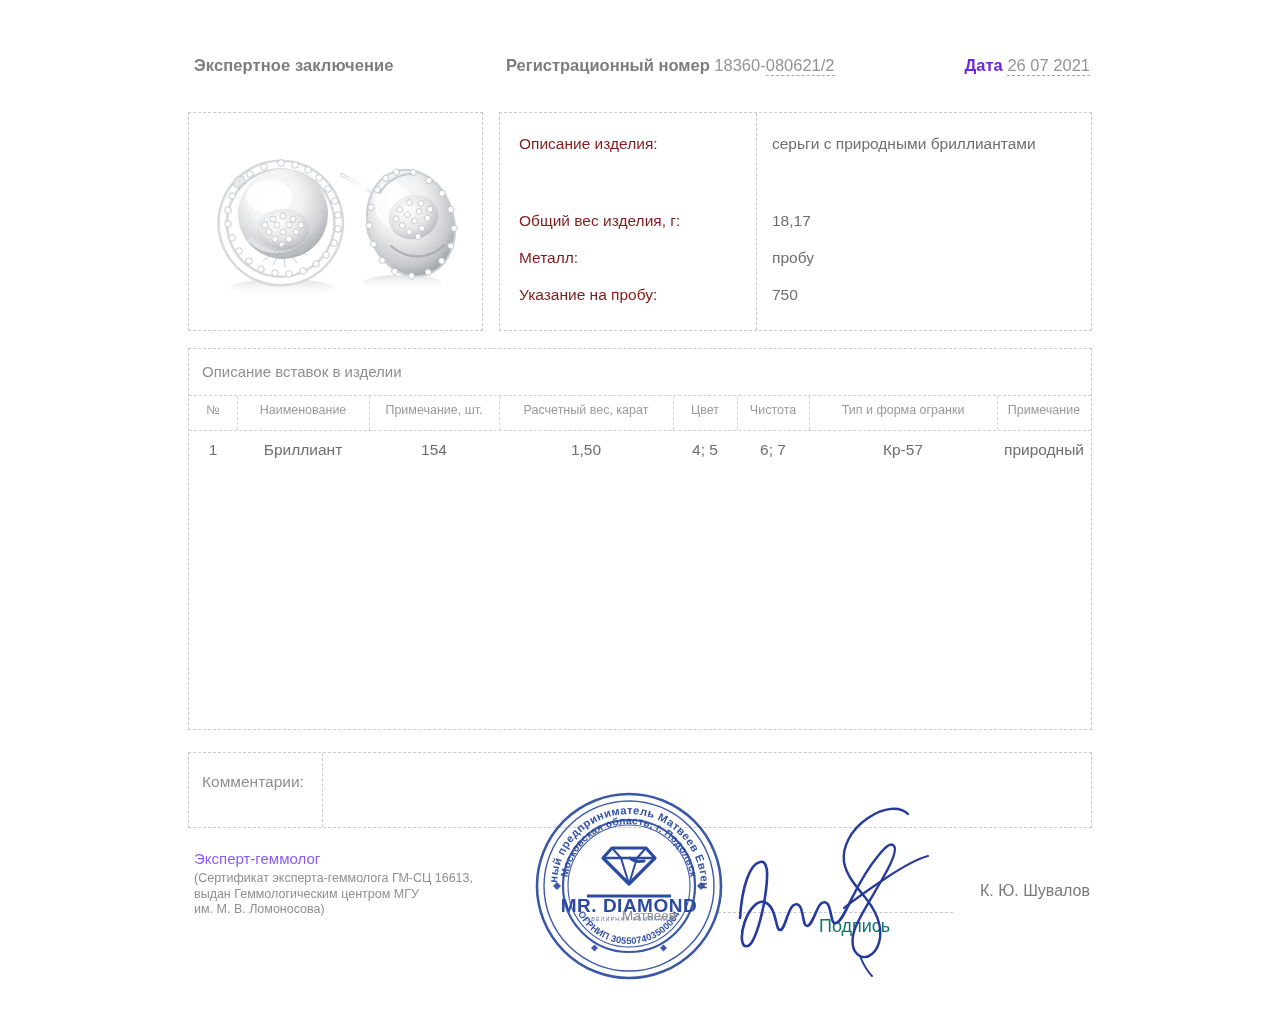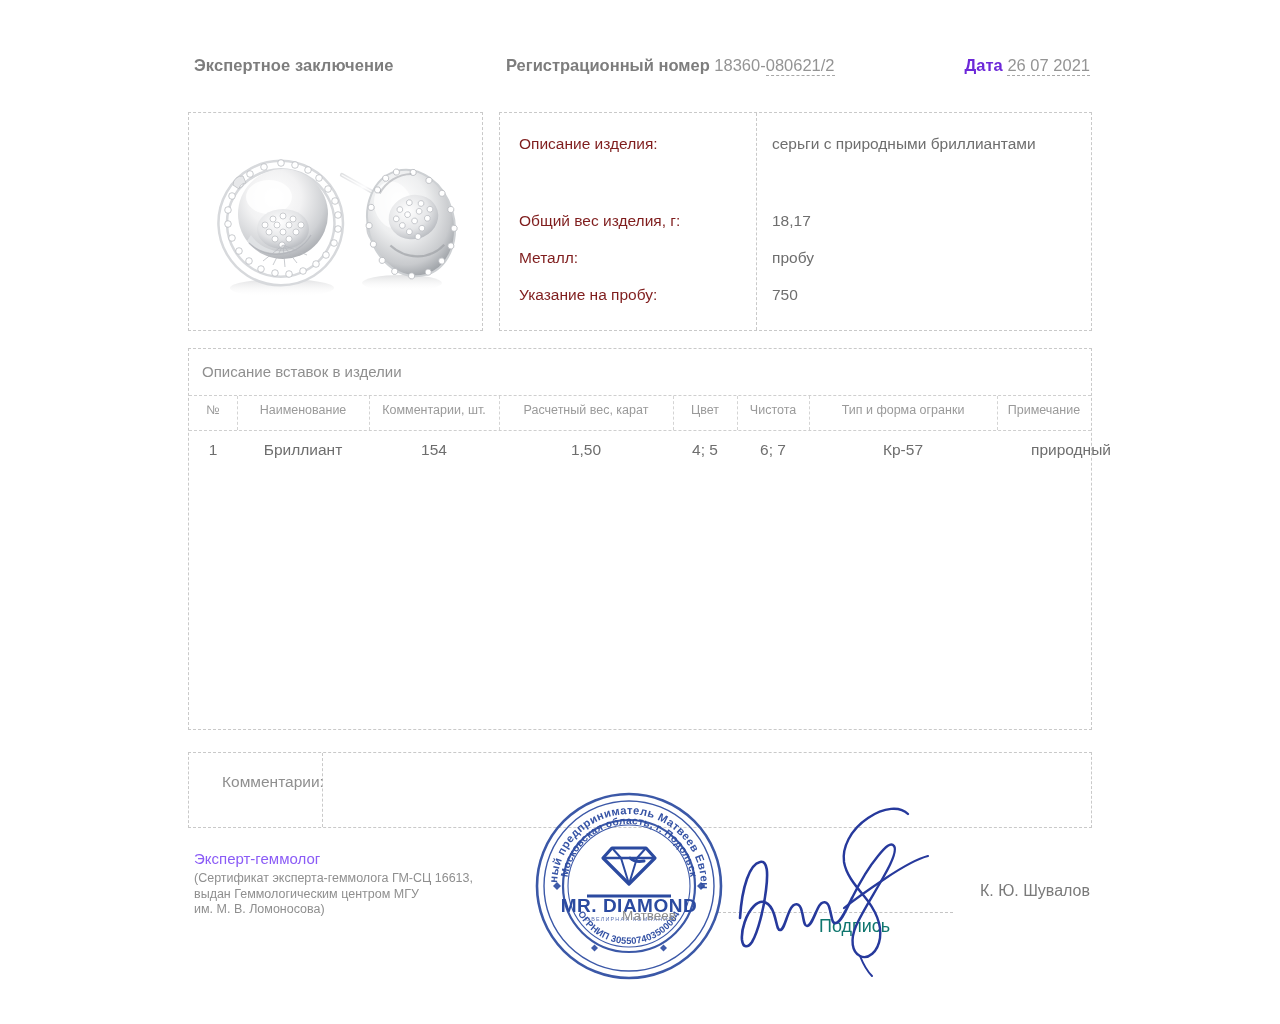--- a/index.html
+++ b/index.html
@@ -207,21 +207,20 @@
     bottom: 0;
     border-left: 1px dashed #c9c9c9;
   }
   .comments-label {
     position: absolute;
     left: 13px;
     top: 20px;
     font-size: 15.5px;
     color: #8f8f8f;
     white-space: nowrap;
-    margin-left: 20px;
   }
 
   
   .footer {
     position: absolute;
     left: 188px;
     top: 850px;
     width: 904px;
     height: 90px;
   }
@@ -510,35 +509,35 @@
     <div class="col-div" style="left:48px;"></div>
     <div class="col-div" style="left:180px;"></div>
     <div class="col-div" style="left:310px;"></div>
     <div class="col-div" style="left:484px;"></div>
     <div class="col-div" style="left:548px;"></div>
     <div class="col-div" style="left:620px;"></div>
     <div class="col-div" style="left:808px;"></div>
 
     <div class="th" style="left:0px;   width:48px;">№</div>
     <div class="th" style="left:48px;  width:132px;">Наименование</div>
-    <div class="th" style="left:180px; width:130px;">Комментарии, шт.</div>
+    <div class="th" style="left:180px; width:130px;">Примечание, шт.</div>
     <div class="th" style="left:310px; width:174px;">Расчетный вес, карат</div>
     <div class="th" style="left:484px; width:64px;">Цвет</div>
     <div class="th" style="left:548px; width:72px;">Чистота</div>
     <div class="th" style="left:620px; width:188px;">Тип и форма огранки</div>
     <div class="th" style="left:808px; width:94px;">Примечание</div>
 
     <div class="td" style="left:0px;   width:48px;">1</div>
     <div class="td" style="left:48px;  width:132px;">Бриллиант</div>
     <div class="td" style="left:180px; width:130px;">154</div>
     <div class="td" style="left:310px; width:174px;">1,50</div>
     <div class="td" style="left:484px; width:64px;">4; 5</div>
     <div class="td" style="left:548px; width:72px;">6; 7</div>
     <div class="td" style="left:620px; width:188px;">Кр-57</div>
-    <div class="td" style="left:808px; width:94px;margin-left:27px;">природный</div>
+    <div class="td" style="left:808px; width:94px;">природный</div>
   </div>
 
   <div class="comments-box">
     <div class="comments-div"></div>
     <div class="comments-label">Комментарии:</div>
   </div>
 
   <div class="footer">
     <div class="expert-title">Эксперт-геммолог</div>
     <div class="expert-cert">(Сертификат эксперта-геммолога ГМ-СЦ 16613,

